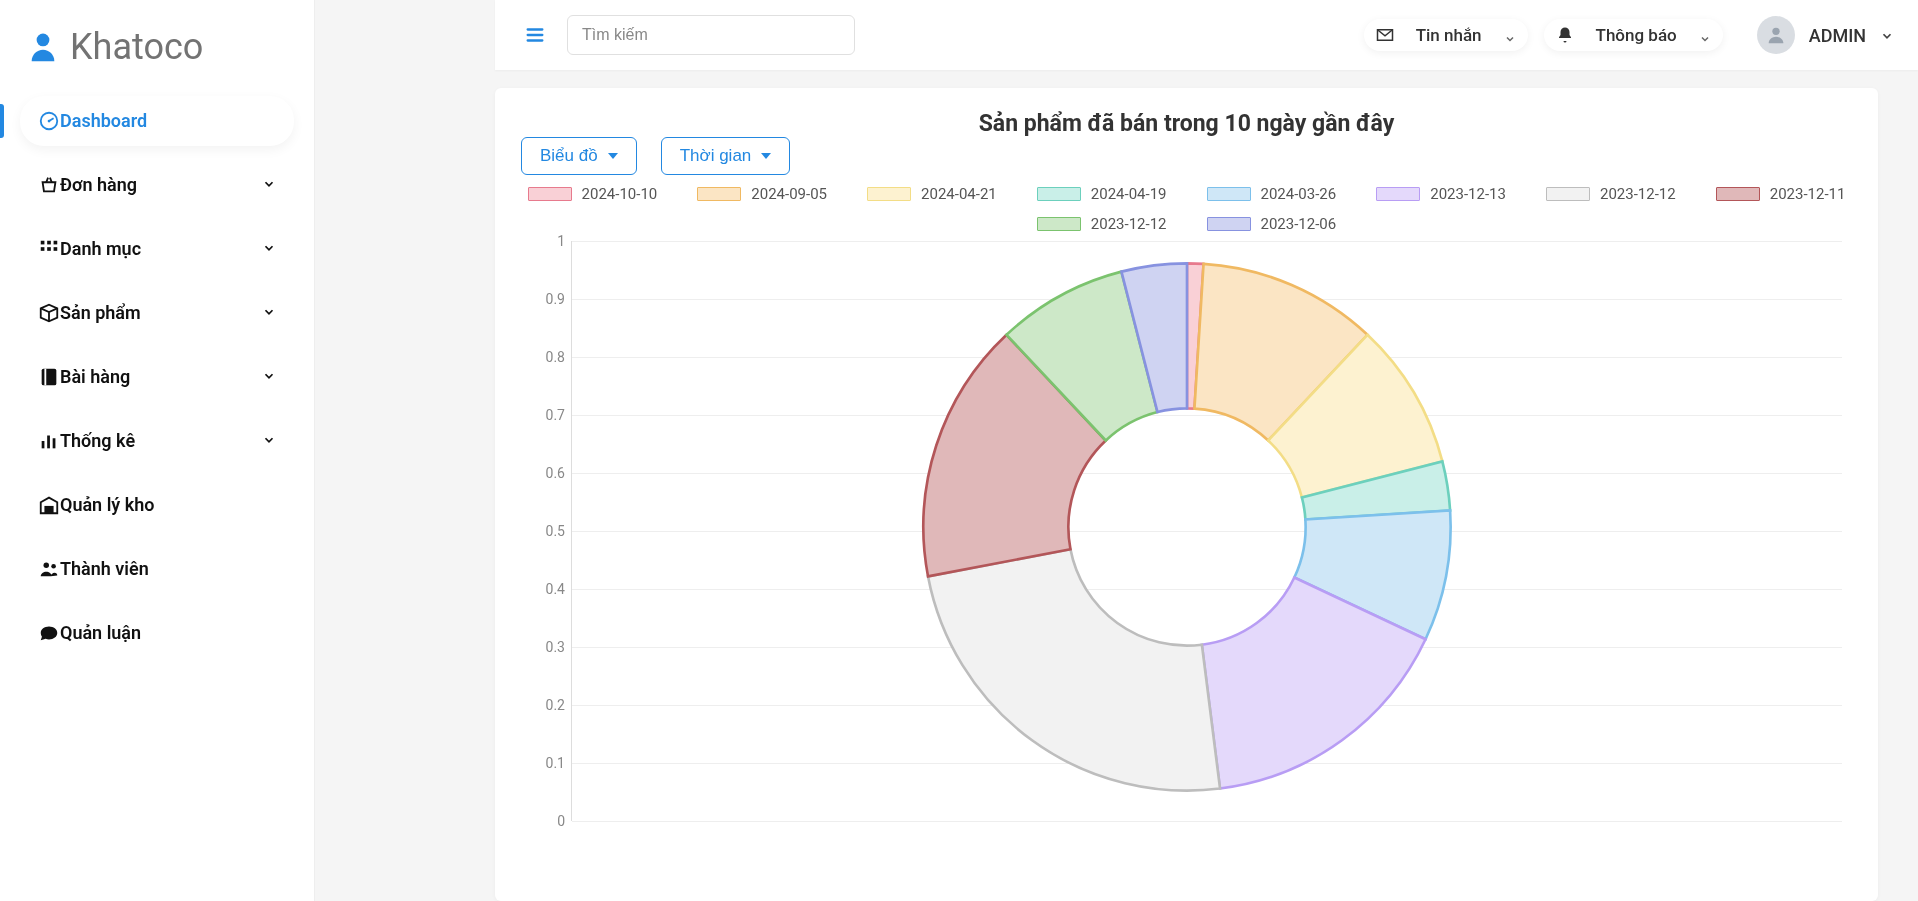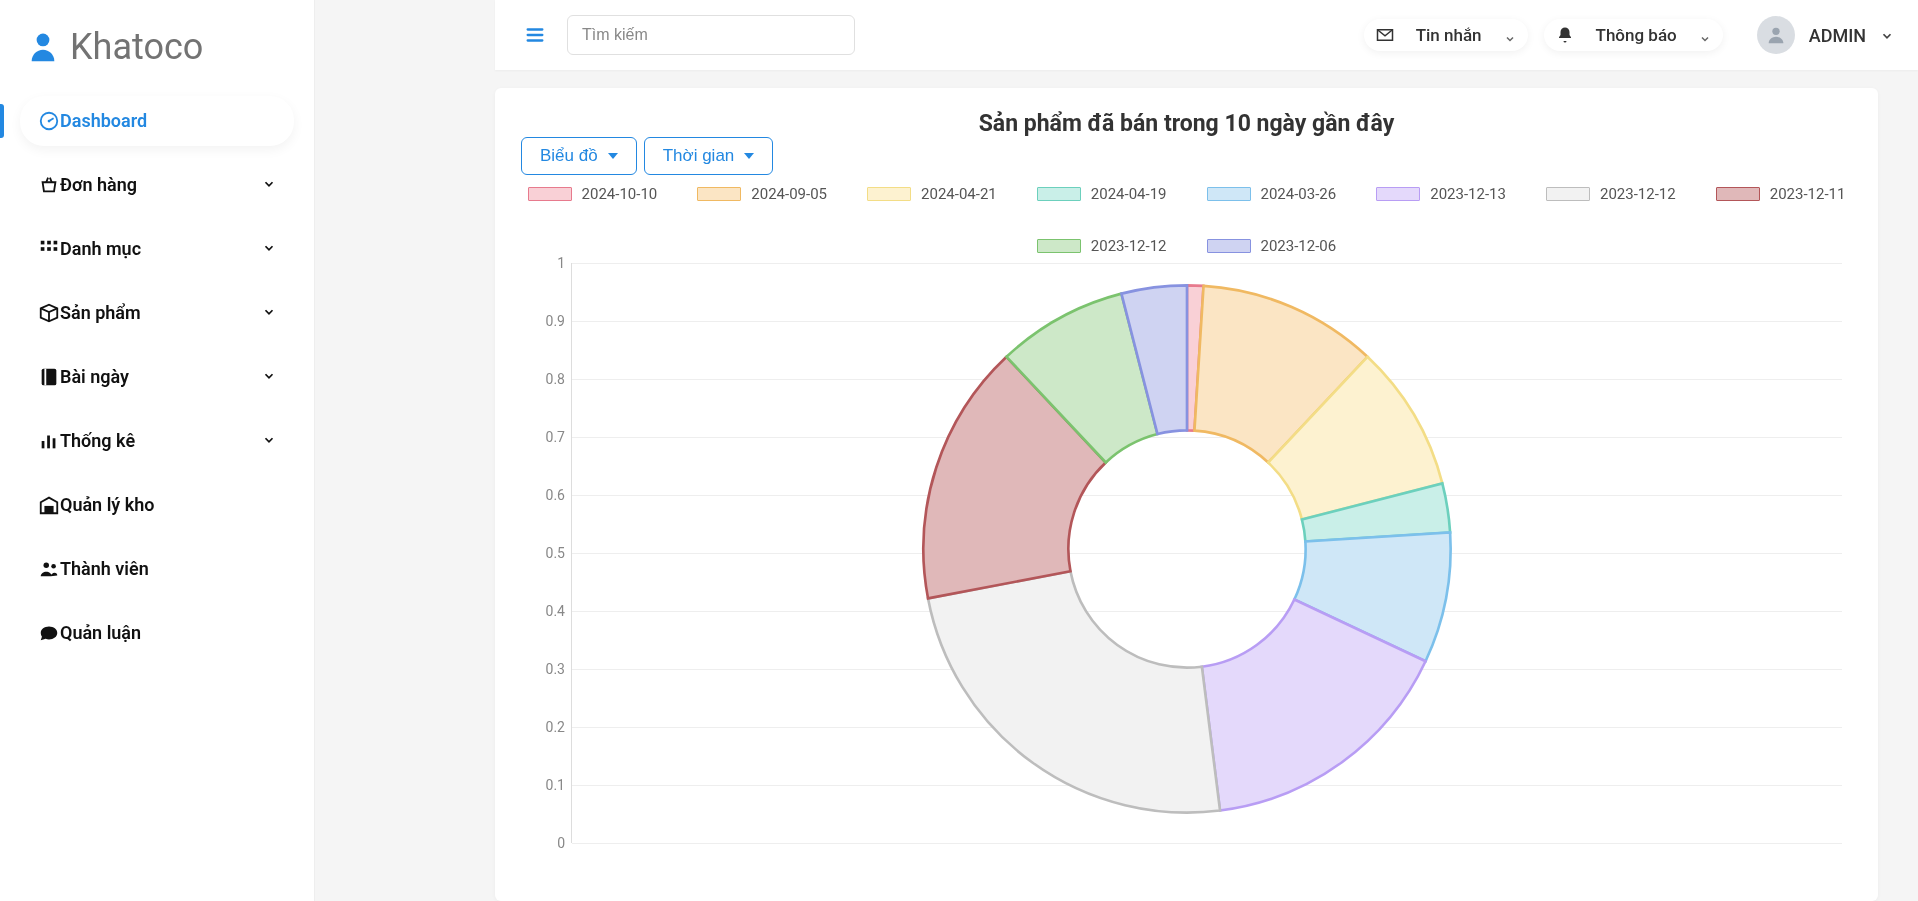--- a/index.html
+++ b/index.html
@@ -129,21 +129,21 @@
     padding: 22px 26px 30px 26px;
     box-shadow: 0 1px 4px rgba(0,0,0,0.04);
     flex: 1;
     overflow: hidden;
   }
   .chart-title {
     text-align: center;
     font-size: 23px;
     font-weight: 700;
   }
-  .chart-toolbar { display:flex; gap:7px; margin-bottom:10px; }
+  .chart-toolbar { display:flex; gap:24px; margin-bottom:10px; }
   .dropbtn {
     border: 1px solid #2388e1;
     color: #2388e1;
     background: #fff;
     border-radius: 6px;
     padding: 8px 18px;
     font-size: 17px;
     display:flex; align-items:center; gap:10px;
     cursor:pointer;
   }
@@ -151,21 +151,21 @@
     width:0; height:0;
     border-left:5px solid transparent;
     border-right:5px solid transparent;
     border-top:6px solid #2388e1;
   }
 
   
   .legend {
     display:flex; flex-wrap:wrap;
     justify-content:center;
-    gap: 34px 40px;
+    gap: 12px 40px;
     font-size:15px;
     color:#555;
     margin-bottom: 8px;
   }
   .legend-item{ display:flex; align-items:center; gap:10px; }
   .legend-swatch{
     width:44px; height:14px;
     border:1px solid rgba(0,0,0,0.25);
     border-radius:1px;
   }
@@ -253,21 +253,21 @@
           <span class="nav-label">Sản phẩm</span>
           <span class="nav-caret"><svg viewBox="0 0 24 24" fill="none" stroke="currentColor" stroke-width="3">
               <polyline points="6 9 12 15 18 9"></polyline>
             </svg></span>
         </div>
         <div class="nav-item">
           <span class="nav-icon"><svg viewBox="0 0 24 24" fill="currentColor">
               <rect x="4" y="3" width="16" height="18" rx="2" fill="currentColor"></rect>
               <rect x="7" y="3" width="2" height="18" fill="#fff"></rect>
             </svg></span>
-          <span class="nav-label">Bài ngày</span>
+          <span class="nav-label">Bài hàng</span>
           <span class="nav-caret"><svg viewBox="0 0 24 24" fill="none" stroke="currentColor" stroke-width="3">
               <polyline points="6 9 12 15 18 9"></polyline>
             </svg></span>
         </div>
         <div class="nav-item">
           <span class="nav-icon"><svg viewBox="0 0 24 24" fill="currentColor">
               <rect x="4" y="12" width="3" height="8"></rect>
               <rect x="10" y="6" width="3" height="14"></rect>
               <rect x="16" y="9" width="3" height="11"></rect>
             </svg></span>

